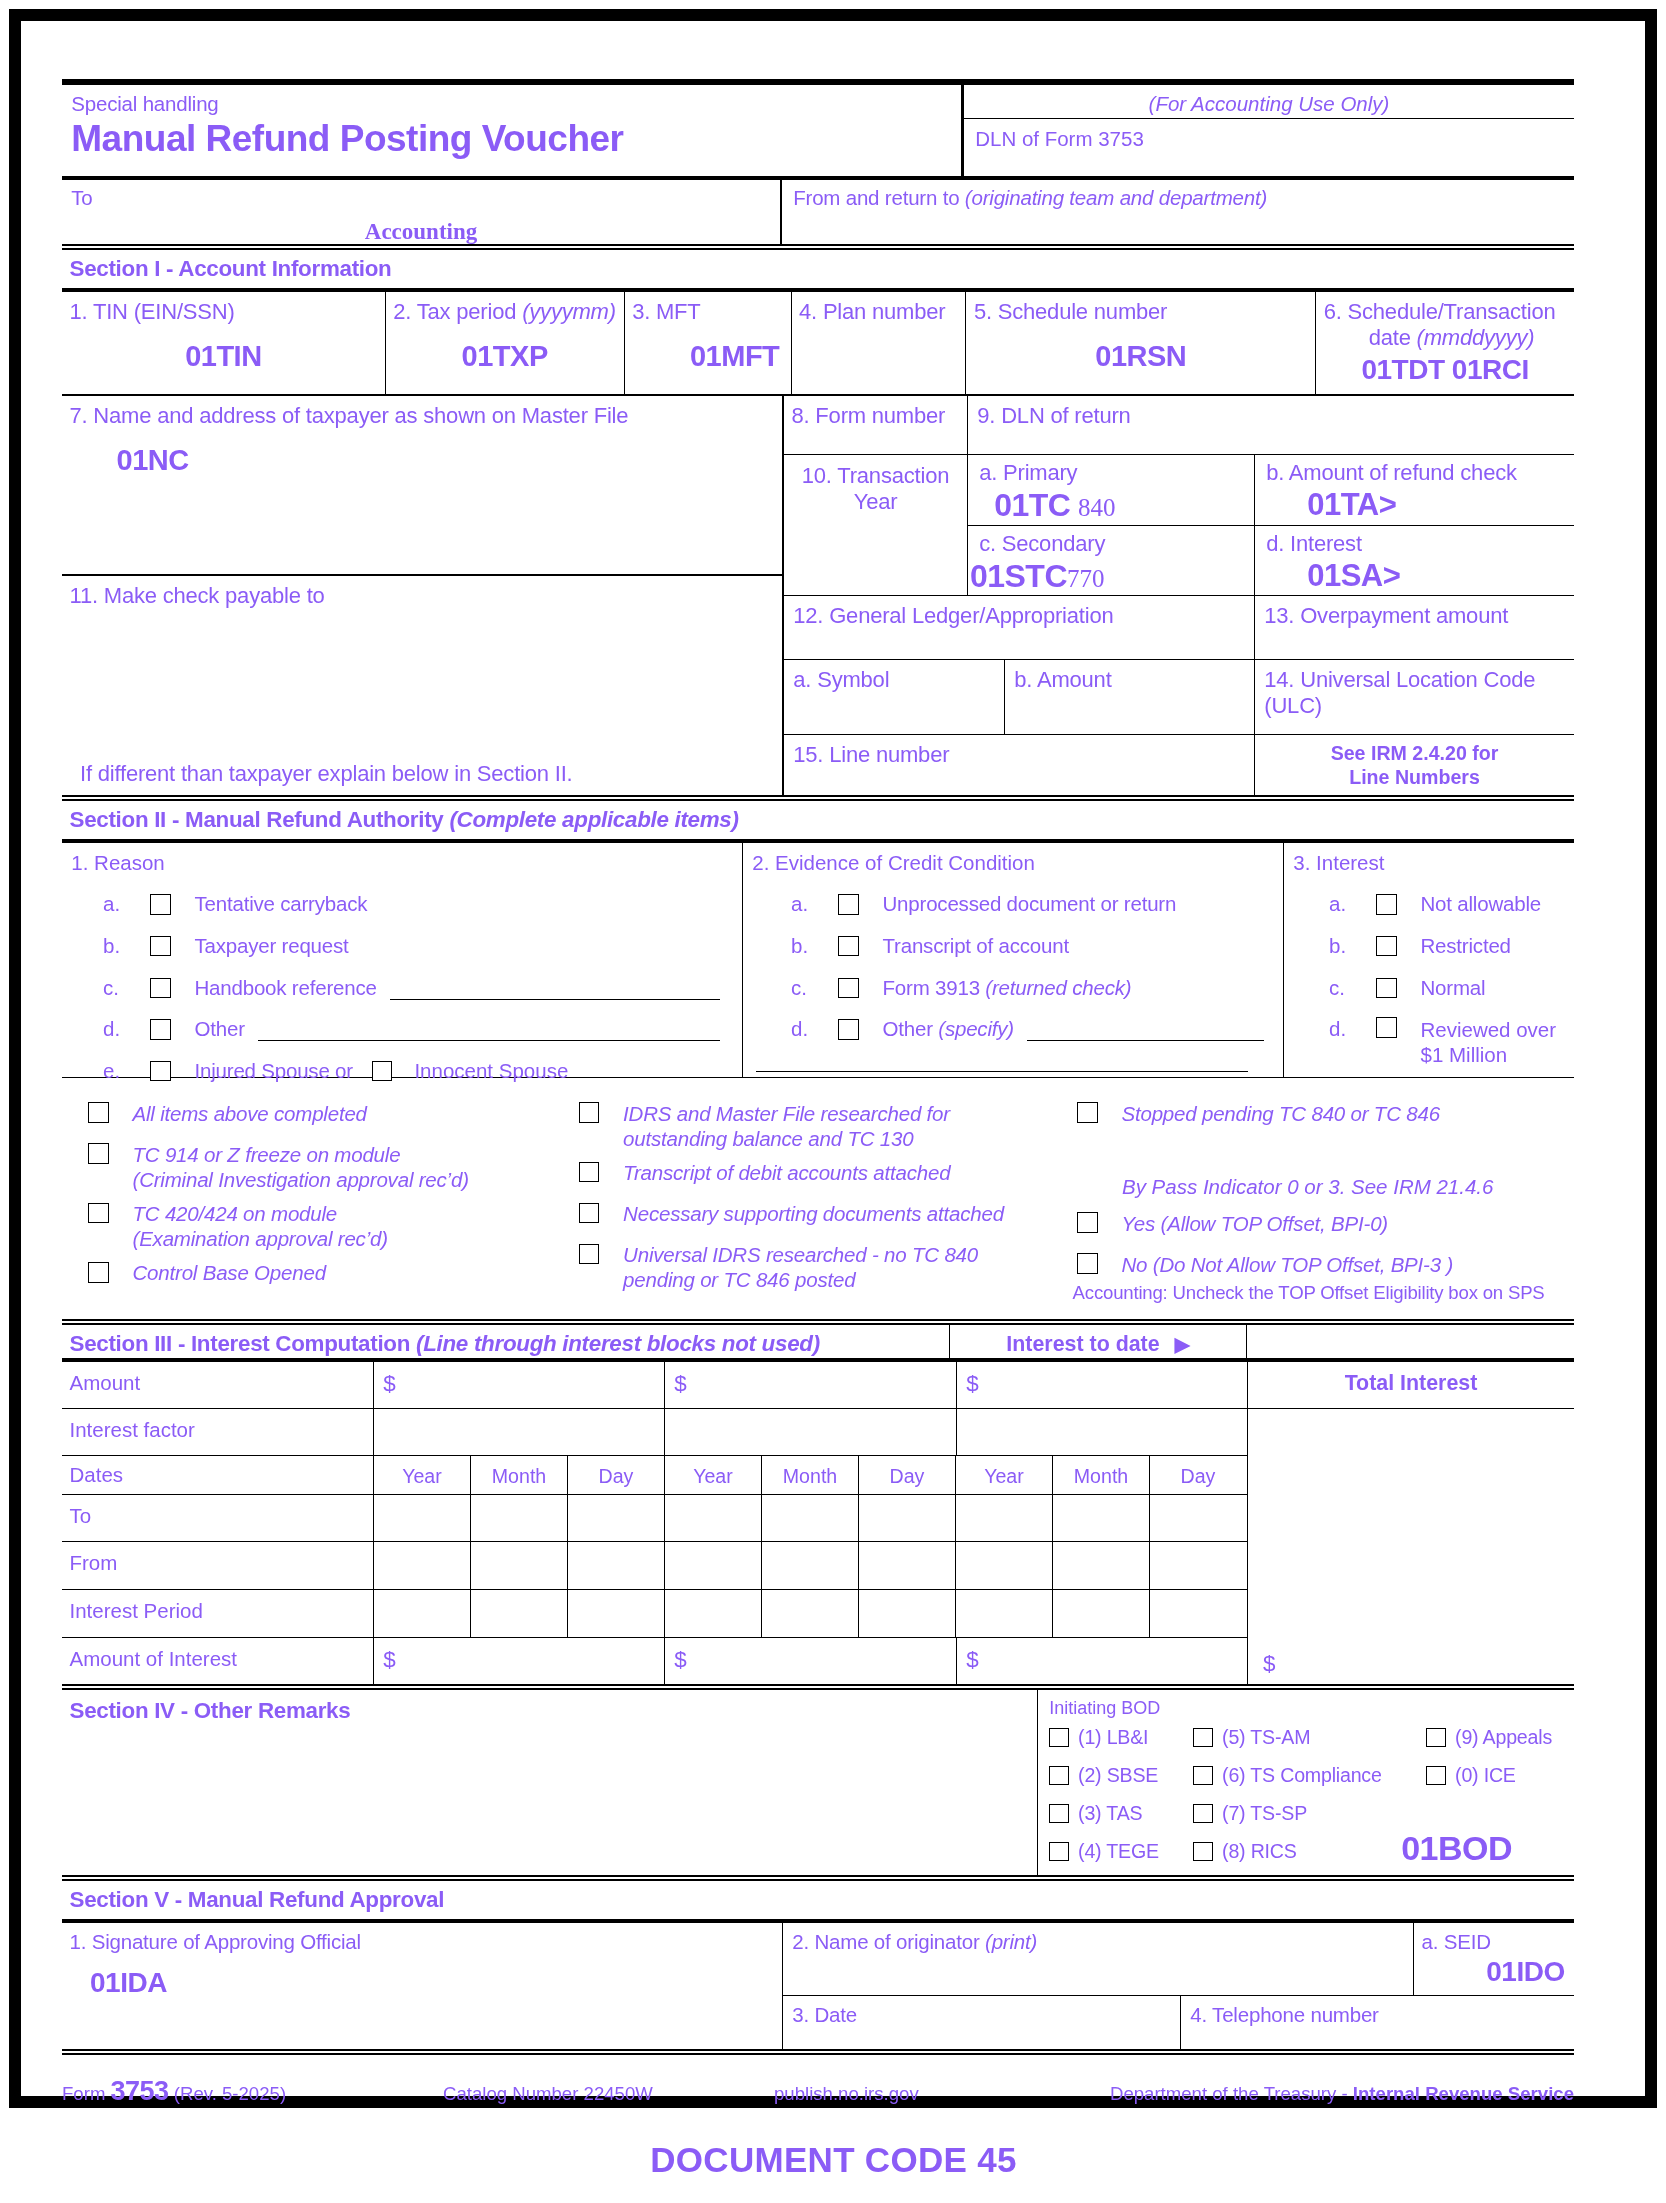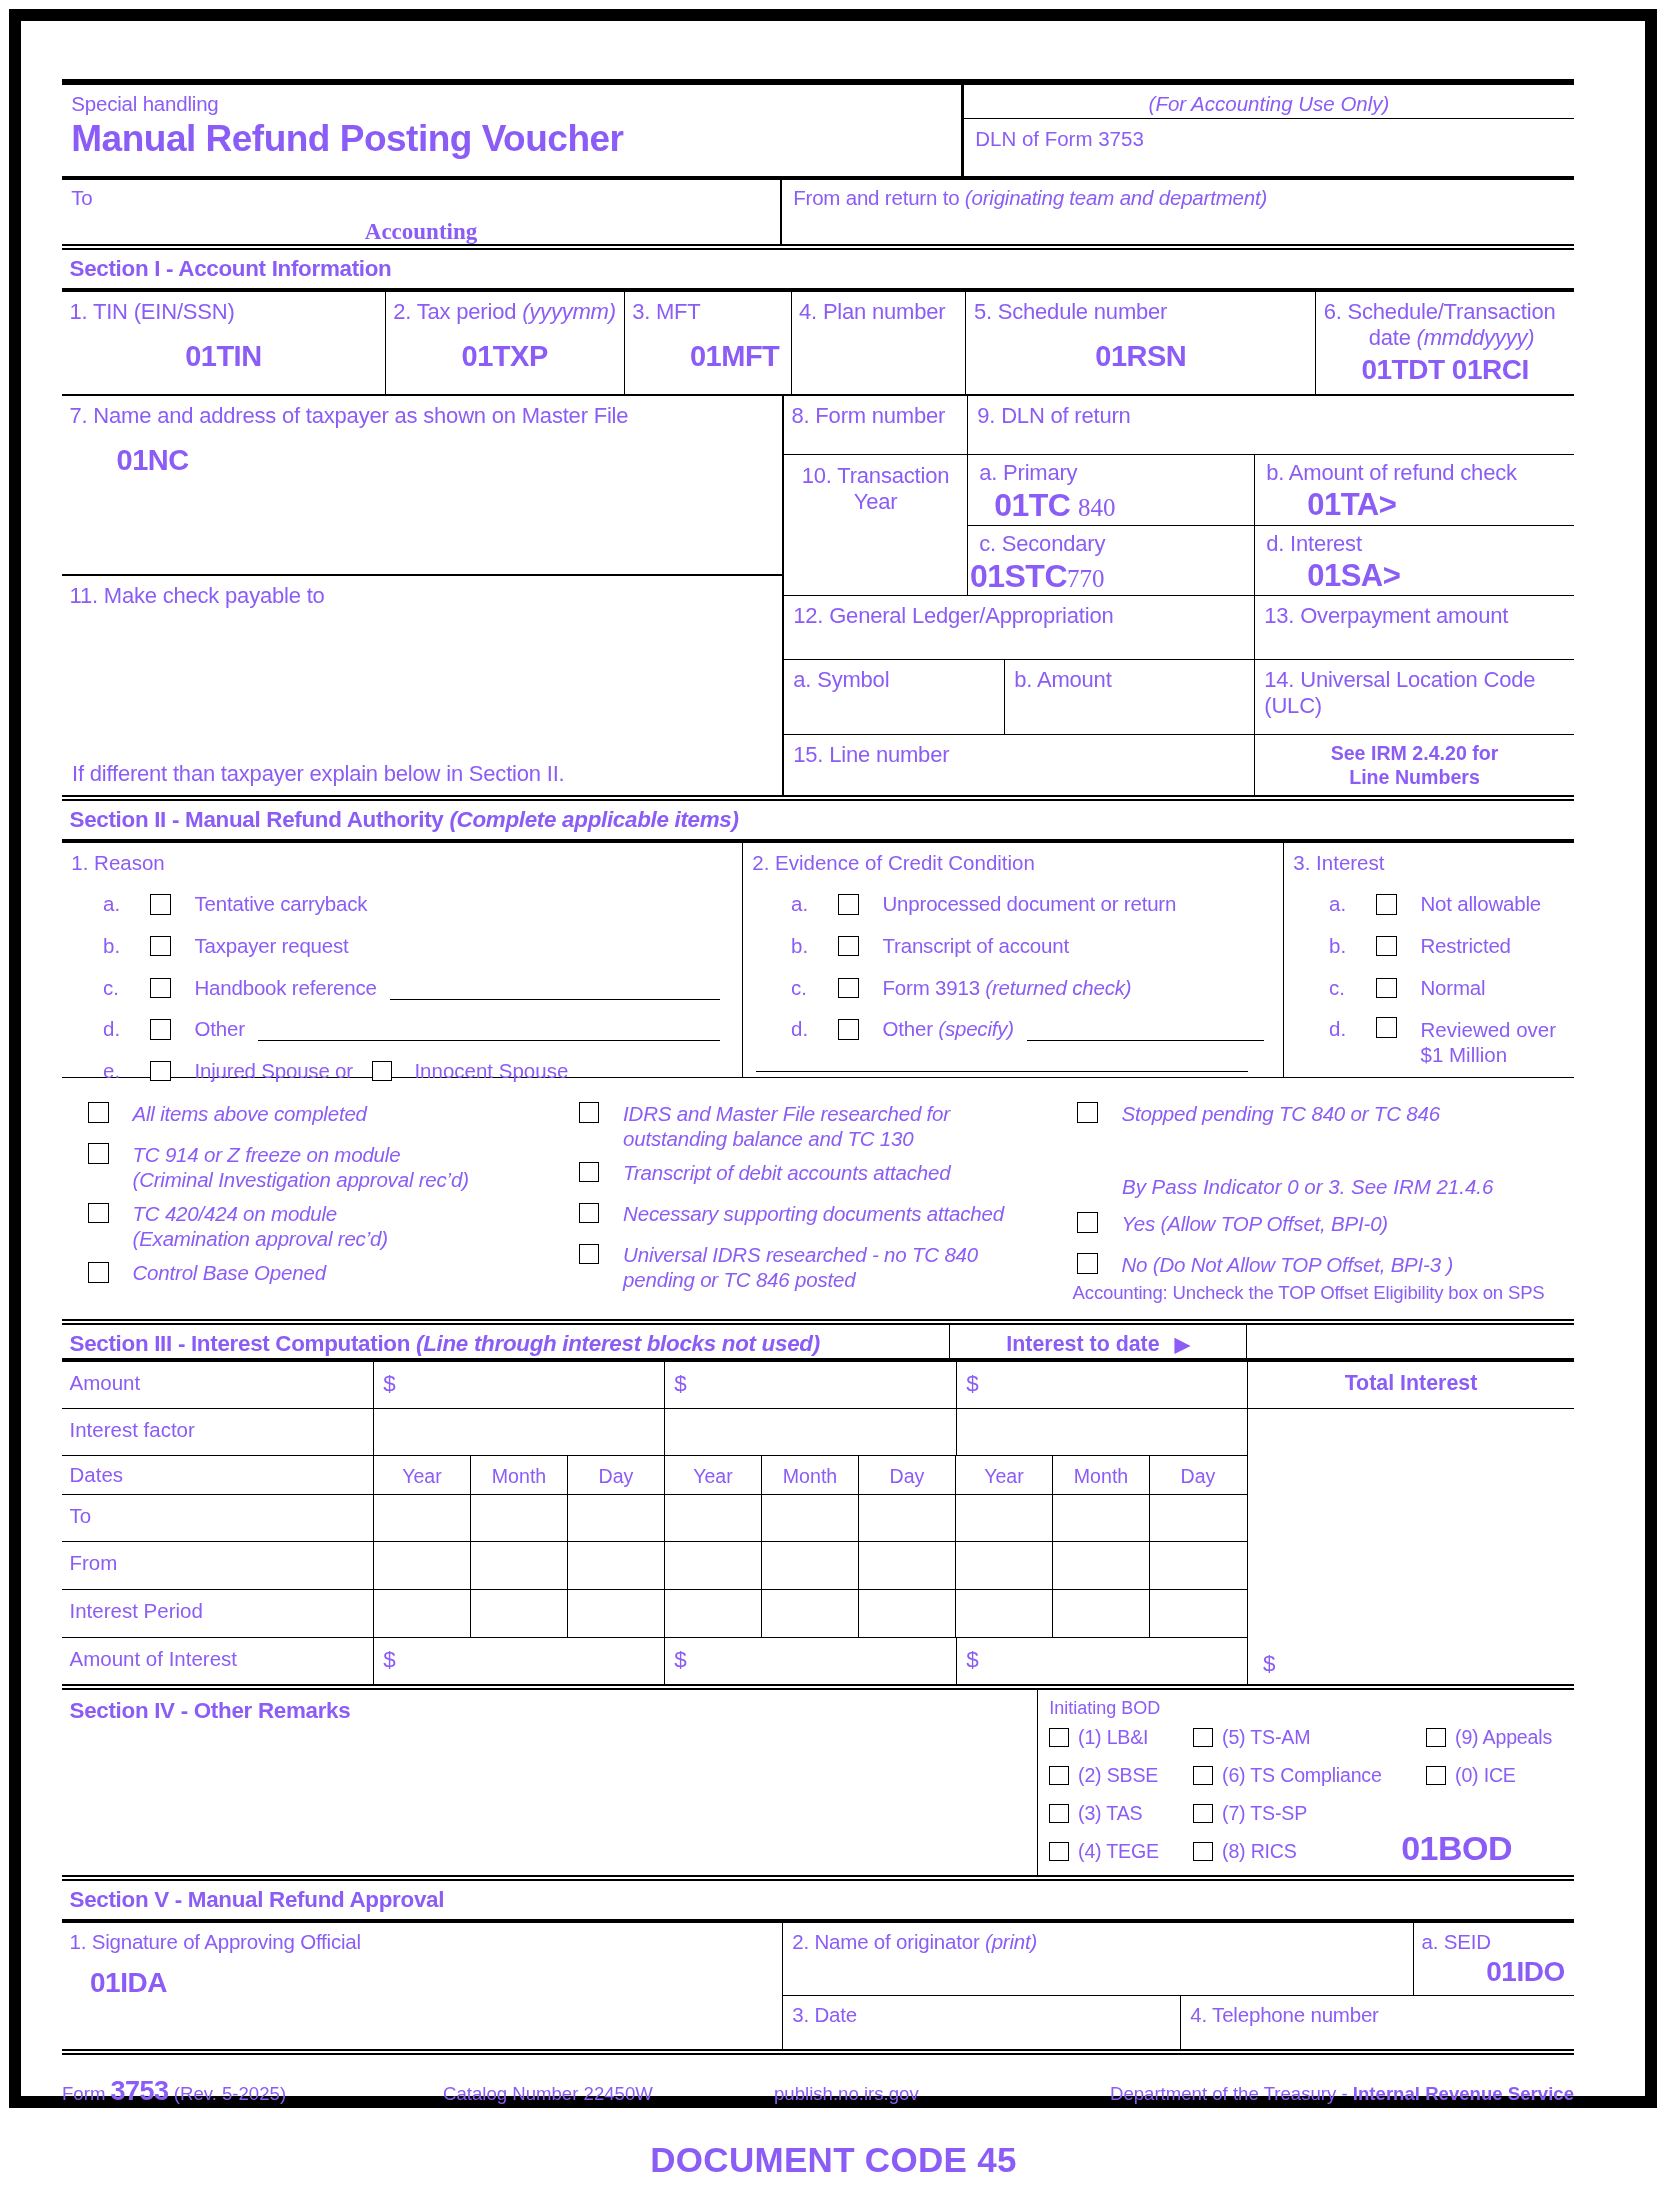--- a/index.html
+++ b/index.html
@@ -37,21 +37,21 @@
   .s1c .val { display:block; margin-top:15px; text-align:center; }
   .w346{width:323px}.w256{width:239px}.w179{width:167px}.w188{width:175px}.w375{width:350px}.w278{width:259px}
   .val-right { text-align:right !important; padding-right:3.7px; }
   .val-tight { margin-top:3.7px !important; font-size:28px; }
 
   .blk2 { display:flex; }
   .blk2-left { width:720px; }
   .cell7 { height:178px; padding:6.5px 7.5px; }
   .cell7 .val { display:block; margin:15px 0 0 47px; }
   .cell11 { height:220px; border-top:2.8px solid #000; padding:6.5px 7.5px; position:relative; }
-  .cell11 .foot-note { position:absolute; left:10px; bottom:7.5px; }
+  .cell11 .foot-note { position:absolute; left:18px; bottom:7.5px; }
   .blk2-right { flex:1; border-left:2.8px solid #000; }
   .row89 { display:flex; height:58px; }
   .cell8 { width:184px; border-right:1.9px solid #000; padding:6.5px 7.5px; }
   .cell9 { flex:1; padding:6.5px 9.3px; }
   .rowTC { display:flex; height:141px; border-top:1.9px solid #000; }
   .tc-cell { width:184px; border-right:1.9px solid #000; padding:7.5px 3.7px; text-align:center; }
   .tc-sub { flex:1; display:flex; flex-direction:column; }
   .row-ab, .row-cd { display:flex; height:70px; }
   .row-cd { border-top:1.9px solid #000; flex:1; }
   .cell-a { width:287px; border-right:1.9px solid #000; padding:4.7px 11.2px; }

